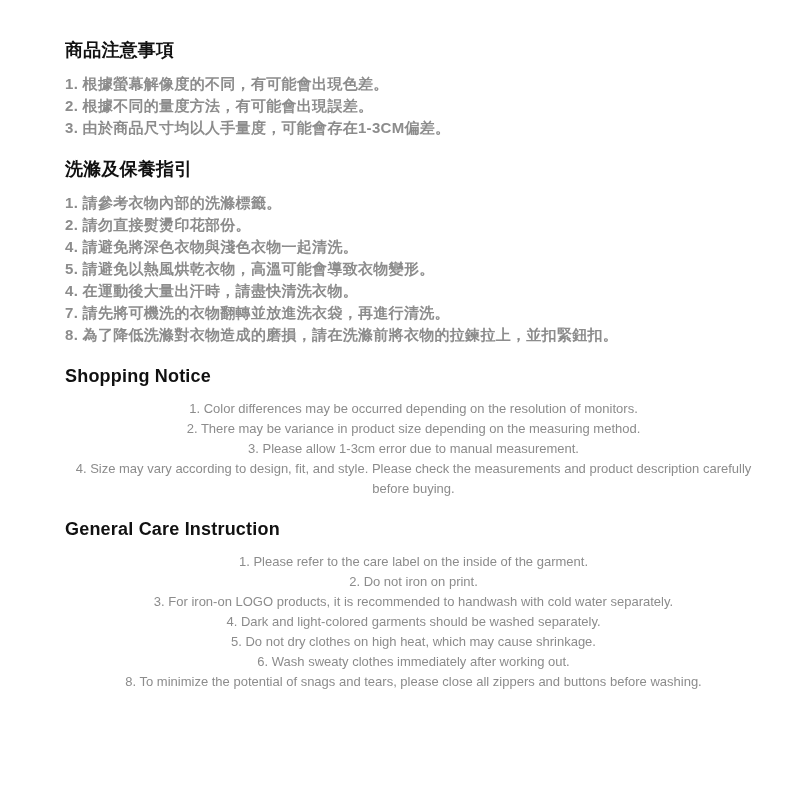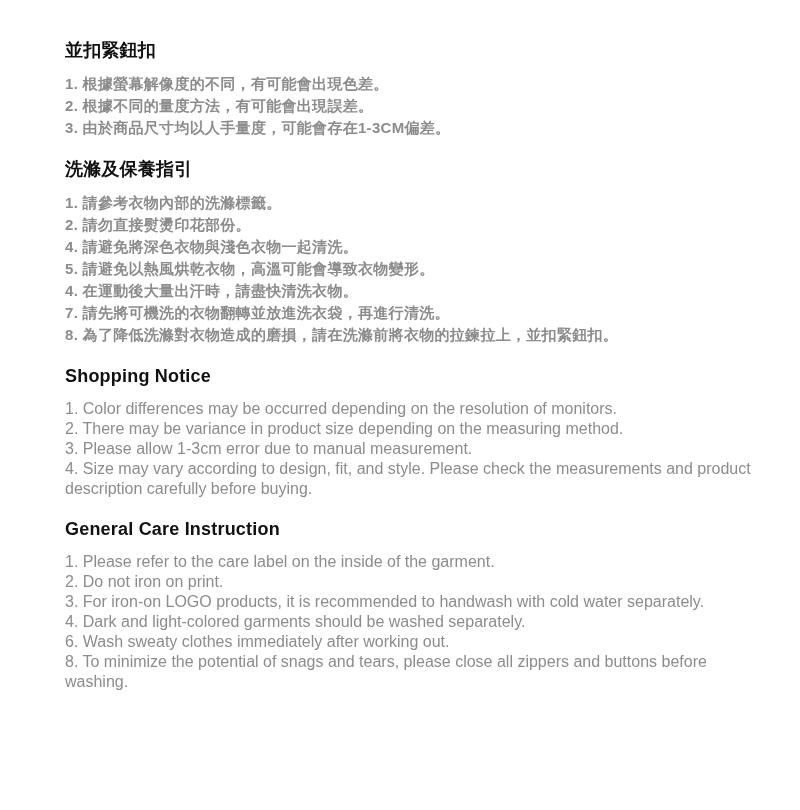--- a/index.html
+++ b/index.html
@@ -39,32 +39,33 @@
     margin: 0;
     color: #8c8c8c;
   }
   .zh .item {
     font-size: 15px;
     line-height: 22px;
     letter-spacing: 0.3px;
     font-weight: bold;
   }
   .en .item {
-    font-size: 16px;
+    font-size: 13px;
     line-height: 20px;
+    text-align: center;
   }
 </style>
 </head>
 <body>
 
 <div class="page">
   <div class="content">
 
     <section class="section zh section-notice-zh">
-      <h2 class="section-title">並扣緊鈕扣</h2>
+      <h2 class="section-title">商品注意事項</h2>
       <p class="item">1. 根據螢幕解像度的不同，有可能會出現色差。</p>
       <p class="item">2. 根據不同的量度方法，有可能會出現誤差。</p>
       <p class="item">3. 由於商品尺寸均以人手量度，可能會存在1-3CM偏差。</p>
     </section>
 
     <section class="section zh section-care-zh">
       <h2 class="section-title">洗滌及保養指引</h2>
       <p class="item">1. 請參考衣物內部的洗滌標籤。</p>
       <p class="item">2. 請勿直接熨燙印花部份。</p>
       <p class="item">4. 請避免將深色衣物與淺色衣物一起清洗。</p>
@@ -81,18 +82,19 @@
       <p class="item">3. Please allow 1-3cm error due to manual measurement.</p>
       <p class="item">4. Size may vary according to design, fit, and style. Please check the measurements and product description carefully before buying.</p>
     </section>
 
     <section class="section en section-care-en">
       <h2 class="section-title">General Care Instruction</h2>
       <p class="item">1. Please refer to the care label on the inside of the garment.</p>
       <p class="item">2. Do not iron on print.</p>
       <p class="item">3. For iron-on LOGO products, it is recommended to handwash with cold water separately.</p>
       <p class="item">4. Dark and light-colored garments should be washed separately.</p>
+      <p class="item">5. Do not dry clothes on high heat, which may cause shrinkage.</p>
       <p class="item">6. Wash sweaty clothes immediately after working out.</p>
       <p class="item">8. To minimize the potential of snags and tears, please close all zippers and buttons before washing.</p>
     </section>
 
   </div>
 </div>
 
 </body></html>

